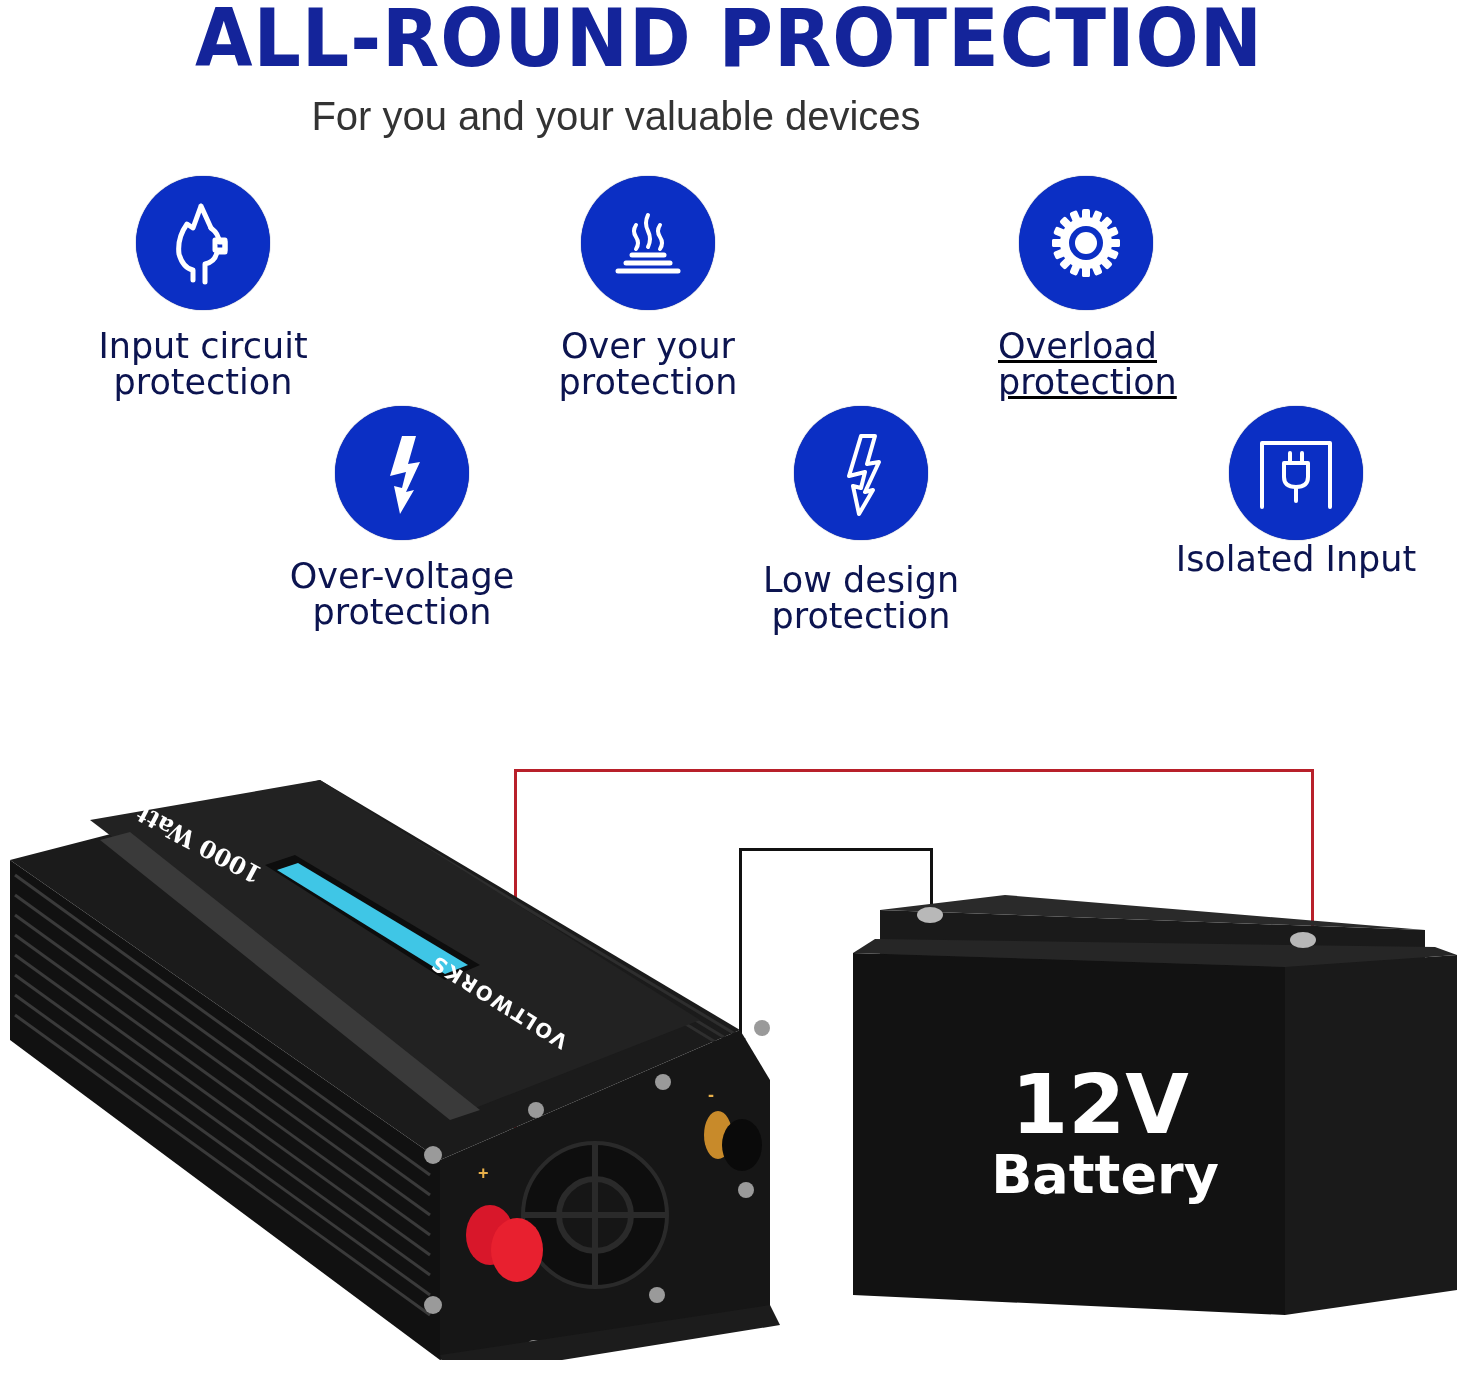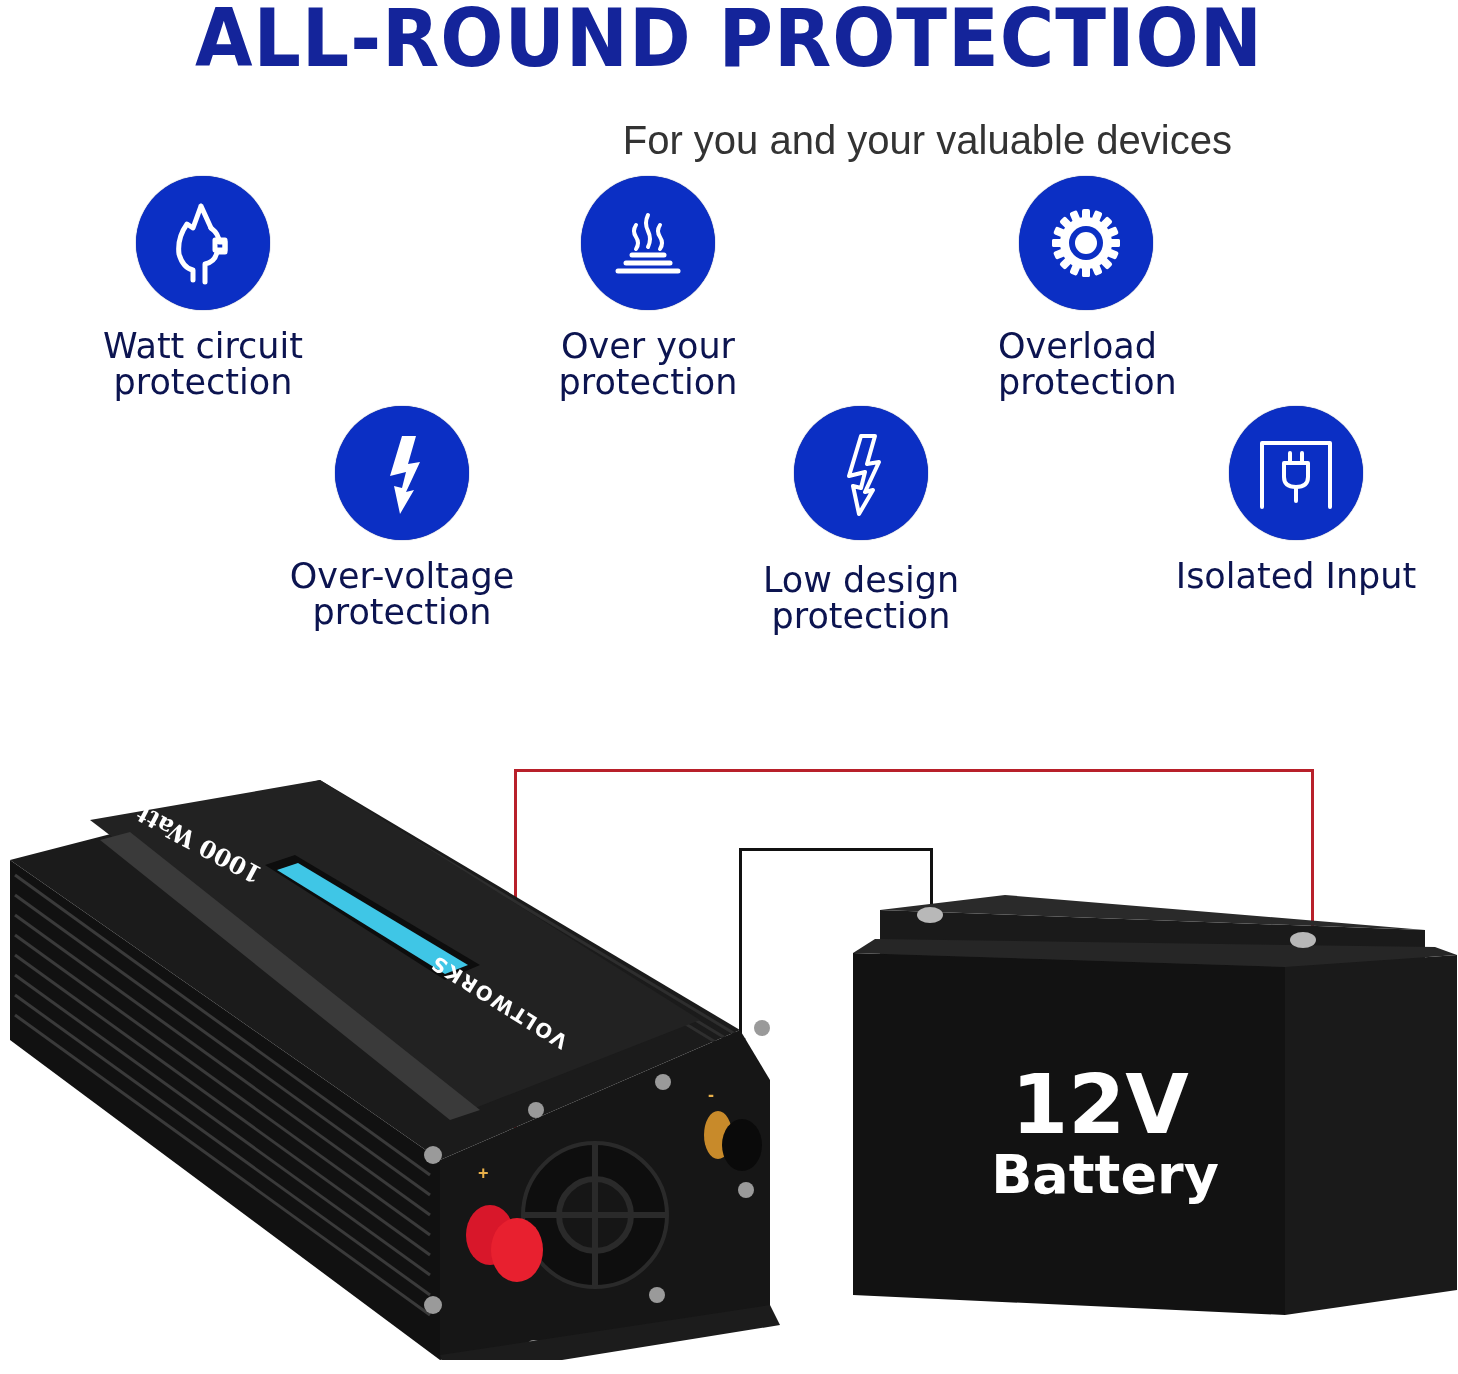--- a/index.html
+++ b/index.html
@@ -1,18 +1,18 @@
 <!DOCTYPE html>
 <html><head>
 <meta charset="utf-8">
 <style>
   html, body { margin:0; padding:0; background:#ffffff; }
   body { width:1458px; height:1374px; position:relative; overflow:hidden; font-family:"Liberation Sans", sans-serif; }
   .title { position:absolute; top:-8px; left:0; width:1458px; text-align:center; font-family:"DejaVu Sans", sans-serif; font-weight:bold; font-size:80px; color:#14249a; letter-spacing:1px; transform:scaleX(0.93); }
-  .subtitle { position:absolute; top:94px; left:0; width:1232px; text-align:right; font-family:"Liberation Sans", sans-serif; font-size:40px; color:#333333;margin-top:24px; }
+  .subtitle { position:absolute; top:94px; left:0; width:1232px; text-align:center; font-family:"Liberation Sans", sans-serif; font-size:40px; color:#333333; }
   .feature { position:absolute; width:300px; text-align:center; }
   .circle { width:134px; height:134px; border-radius:50%; background:#0b2fc4; margin:0 auto; display:flex; align-items:center; justify-content:center; box-shadow:0 0 1px #06186b; }
   .label { margin-top:18px; font-family:"DejaVu Sans", sans-serif; font-size:35px; line-height:36px; color:#0c1450; }
   .wire-red { position:absolute; border:3px solid #b8202a; border-bottom:none; }
   .wire-black { position:absolute; border:3px solid #111111; border-bottom:none; }
   .inverter { position:absolute; }
   .battery { position:absolute; }
   .bat-text { position:absolute; color:#fff; font-family:"DejaVu Sans", sans-serif; font-weight:bold; text-align:center; }
 </style>
 </head>
@@ -23,21 +23,21 @@
 
 <div class="feature" style="left:53px; top:176px;">
   <div class="circle">
     <svg width="80" height="90" viewBox="0 0 80 90" fill="none" stroke="#fff" stroke-width="5" stroke-linecap="round" stroke-linejoin="round">
       <path d="M38 8 L48 30 M38 8 L30 30 L24 26 Q14 40 16 56 Q20 70 30 72 L30 82"></path>
       <path d="M48 30 Q56 36 56 44 L62 44 L62 54 L54 54 Q52 64 42 66 L42 84"></path>
       <rect x="52" y="42" width="10" height="10"></rect>
     </svg>
   </div>
   <div class="label">
-    <div>Watt circuit</div>
+    <div>Input circuit</div>
     <div>protection</div>
   </div>
 </div>
 
 <div class="feature" style="left:498px; top:176px;">
   <div class="circle">
     <svg width="80" height="80" viewBox="0 0 80 80" fill="none" stroke="#fff" stroke-width="4" stroke-linecap="round">
       <path d="M28 22 Q24 28 28 34 Q32 40 28 46"></path>
       <path d="M40 12 Q36 20 40 28 Q44 36 40 44"></path>
       <path d="M52 22 Q48 28 52 34 Q56 40 52 46"></path>
@@ -45,21 +45,21 @@
       <line x1="18" y1="60" x2="62" y2="60" stroke-width="5"></line>
       <line x1="10" y1="68" x2="70" y2="68" stroke-width="5"></line>
     </svg>
   </div>
   <div class="label">
     <div>Over your</div>
     <div>protection</div>
   </div>
 </div>
 
-<div class="feature" style="left:936px; top:176px;">
+<div class="feature" style="left:936px; top:176px;text-decoration:underline;">
   <div class="circle">
     <svg width="76" height="76" viewBox="0 0 76 76">
       <g fill="#fff">
         <circle cx="38" cy="38" r="26"></circle>
         <g>
           <rect x="34" y="4" width="8" height="12" rx="2"></rect>
           <rect x="34" y="60" width="8" height="12" rx="2"></rect>
           <rect x="4" y="34" width="12" height="8" rx="2"></rect>
           <rect x="60" y="34" width="12" height="8" rx="2"></rect>
           <rect x="34" y="4" width="8" height="12" rx="2" transform="rotate(45 38 38)"></rect>
@@ -116,21 +116,21 @@
 <div class="feature" style="left:1141px; top:406px; width:310px;">
   <div class="circle">
     <svg width="80" height="80" viewBox="0 0 80 80" fill="none" stroke="#fff" stroke-width="4" stroke-linecap="round" stroke-linejoin="round">
       <path d="M6 74 L6 10 L74 10 L74 74"></path>
       <line x1="34" y1="20" x2="34" y2="30"></line>
       <line x1="46" y1="20" x2="46" y2="30"></line>
       <path d="M28 30 L52 30 L52 44 Q52 54 40 54 Q28 54 28 44 Z"></path>
       <line x1="40" y1="54" x2="40" y2="68"></line>
     </svg>
   </div>
-  <div class="label" style="margin-top:18px;">
+  <div class="label" style="margin-top:1px;">
     <div>Isolated Input</div>
   </div>
 </div>
 
 <div class="wire-red" style="left:514px; top:769px; width:794px; height:160px;"></div>
 <div class="wire-red" style="left:514px; top:769px; width:0; height:450px; border-top:none; border-right:none;"></div>
 <div class="wire-black" style="left:739px; top:848px; width:188px; height:60px;"></div>
 <div class="wire-black" style="left:739px; top:848px; width:0; height:310px; border-top:none; border-right:none;"></div>
 
 <div class="inverter" style="left:0; top:780px; width:790px; height:580px;">

